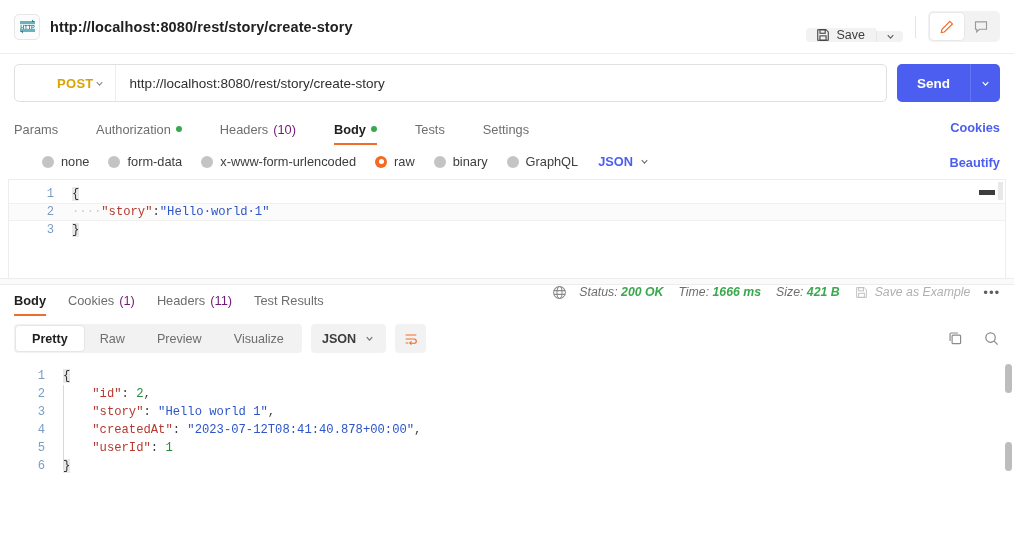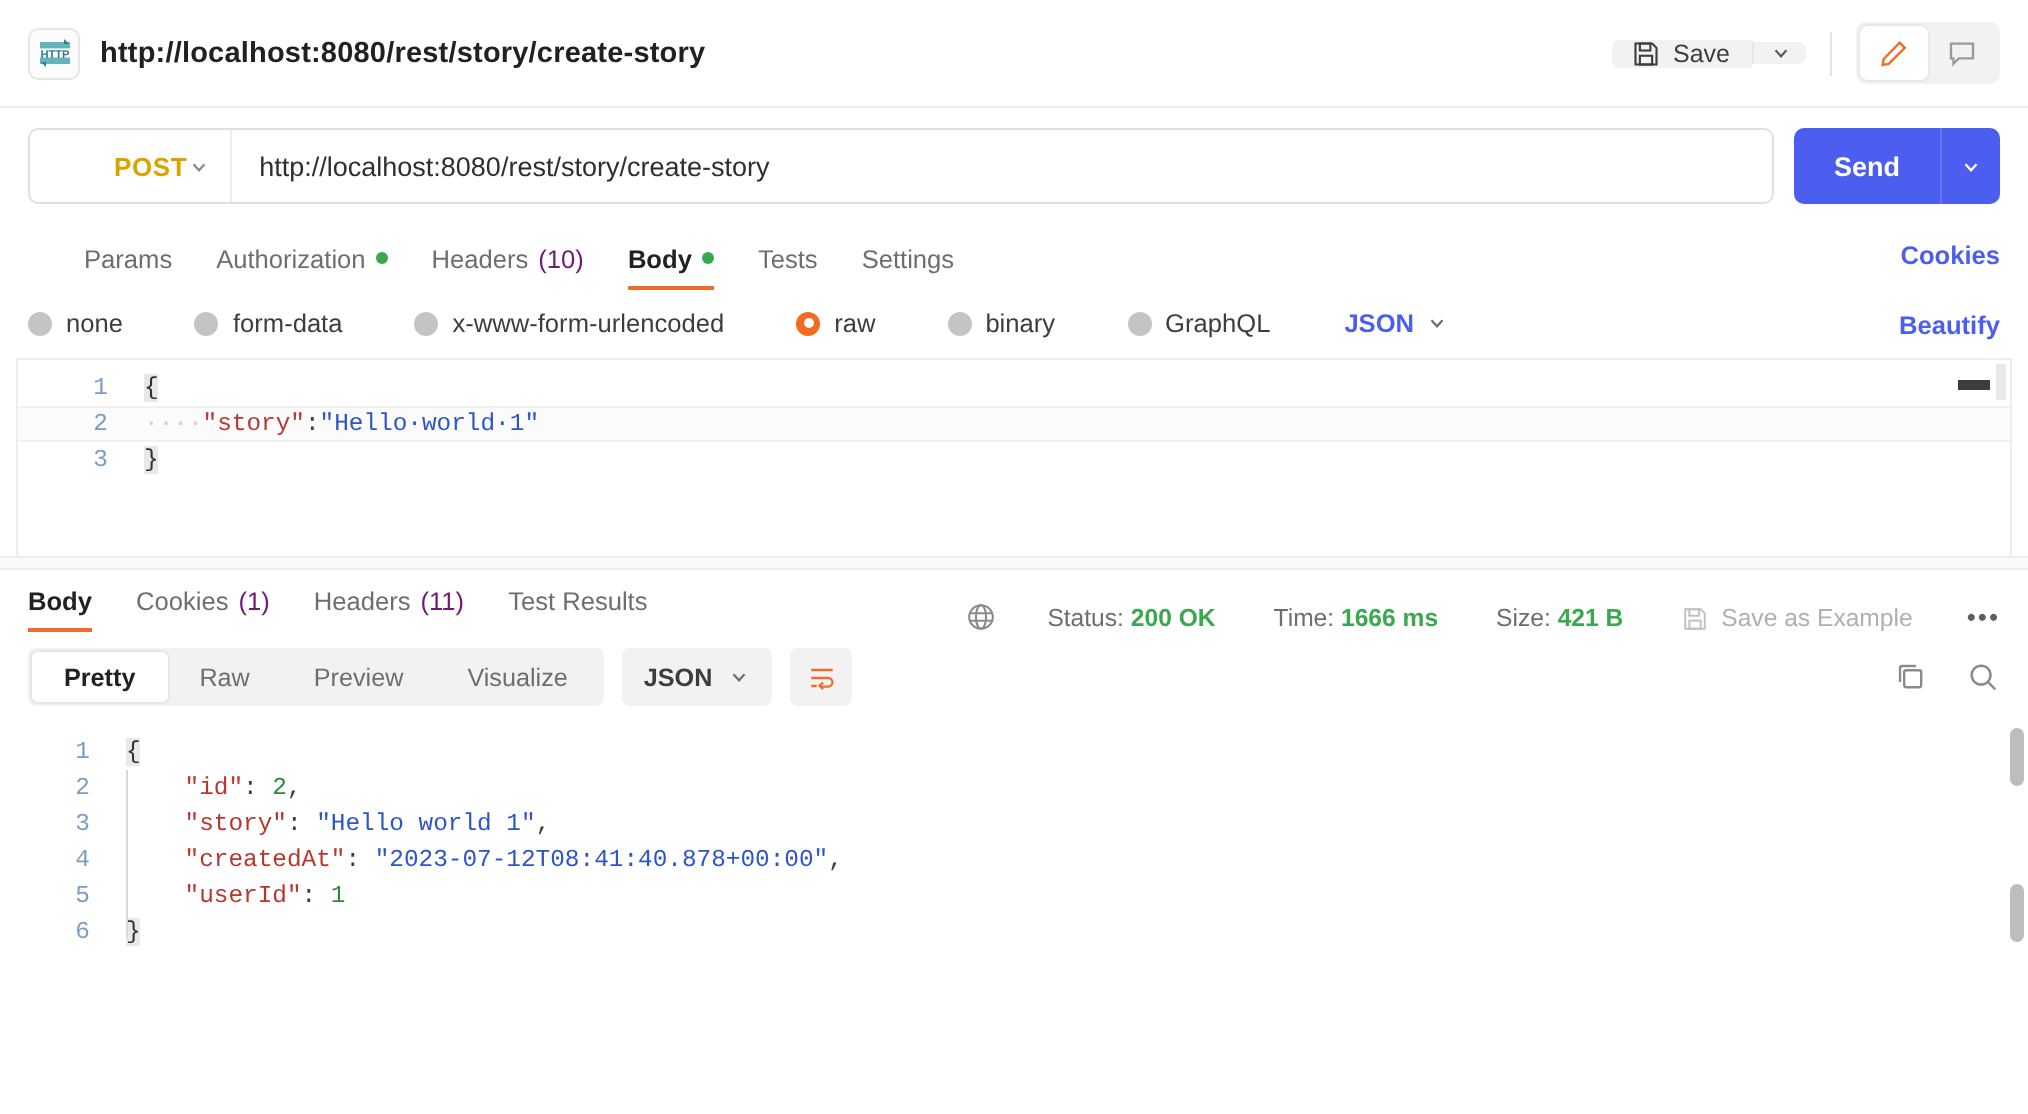--- a/index.html
+++ b/index.html
@@ -42,21 +42,21 @@
   }
   .topbar-right {
     position: absolute;
     right: 14px; top: 0; bottom: 0;
     display: flex;
     align-items: center;
     gap: 0;
   }
   .save-group {
     display: flex;
-    align-items: center;
+    align-items: flex-end;
     height: 31px;
   }
   .save-btn {
     display: flex; align-items: center; gap: 7px;
     background: #f2f2f2;
     border: none;
     border-radius: 4px 0 0 4px;
     padding: 0 11px 0 10px;
     font-size: 12.5px;
     color: #3d3d3d;
@@ -162,24 +162,23 @@
     width: 30px;
     display: flex; align-items: center; justify-content: center;
     cursor: pointer;
   }
 
   
   .req-tabs {
     position: relative;
     display: flex;
     align-items: flex-end;
-    gap: 0;
+    gap: 16px;
     padding: 0 14px;
     height: 32px;
-    margin-left: 28px;
   }
   .tab {
     position: relative;
     display: flex;
     align-items: center;
     gap: 5px;
     font-size: 12.8px;
     color: #6e6e6e;
     padding: 0 11px;
     height: 32px;
@@ -211,21 +210,22 @@
     color: #4c5ef0;
     font-weight: bold;
     cursor: pointer;
   }
 
   
   .bodytype {
     position: relative;
     display: flex;
     padding: 9px 14px 10px 14px;
-    gap: 17px;
+    gap: 0;
+    margin-left: 28px;
   }
   .radio-opt {
     display: flex;
     align-items: center;
     gap: 7px;
     margin-right: 19px;
     font-size: 12.8px;
     color: #3d3d3d;
     cursor: pointer;
     white-space: nowrap;
@@ -328,24 +328,25 @@
     display: flex;
     align-items: flex-end;
     padding: 0 14px;
     height: 31px;
   }
   .resp-meta {
     position: absolute;
     right: 14px;
     top: 0; bottom: 0;
     display: flex;
-    align-items: flex-end;
-    gap: 14px;
+    align-items: flex-start;
+    gap: 0;
     font-size: 12.3px;
     color: #6e6e6e;
+    font-style: italic;
   }
   .globe { margin-right: 12px; display: flex; }
   .meta-item { margin-right: 15px; white-space: nowrap; }
   .meta-val { color: #3aa84c; font-weight: bold; }
   .save-ex {
     display: flex; align-items: center; gap: 7px;
     color: #b0b0b0;
     margin-right: 13px;
     cursor: pointer;
     white-space: nowrap;

